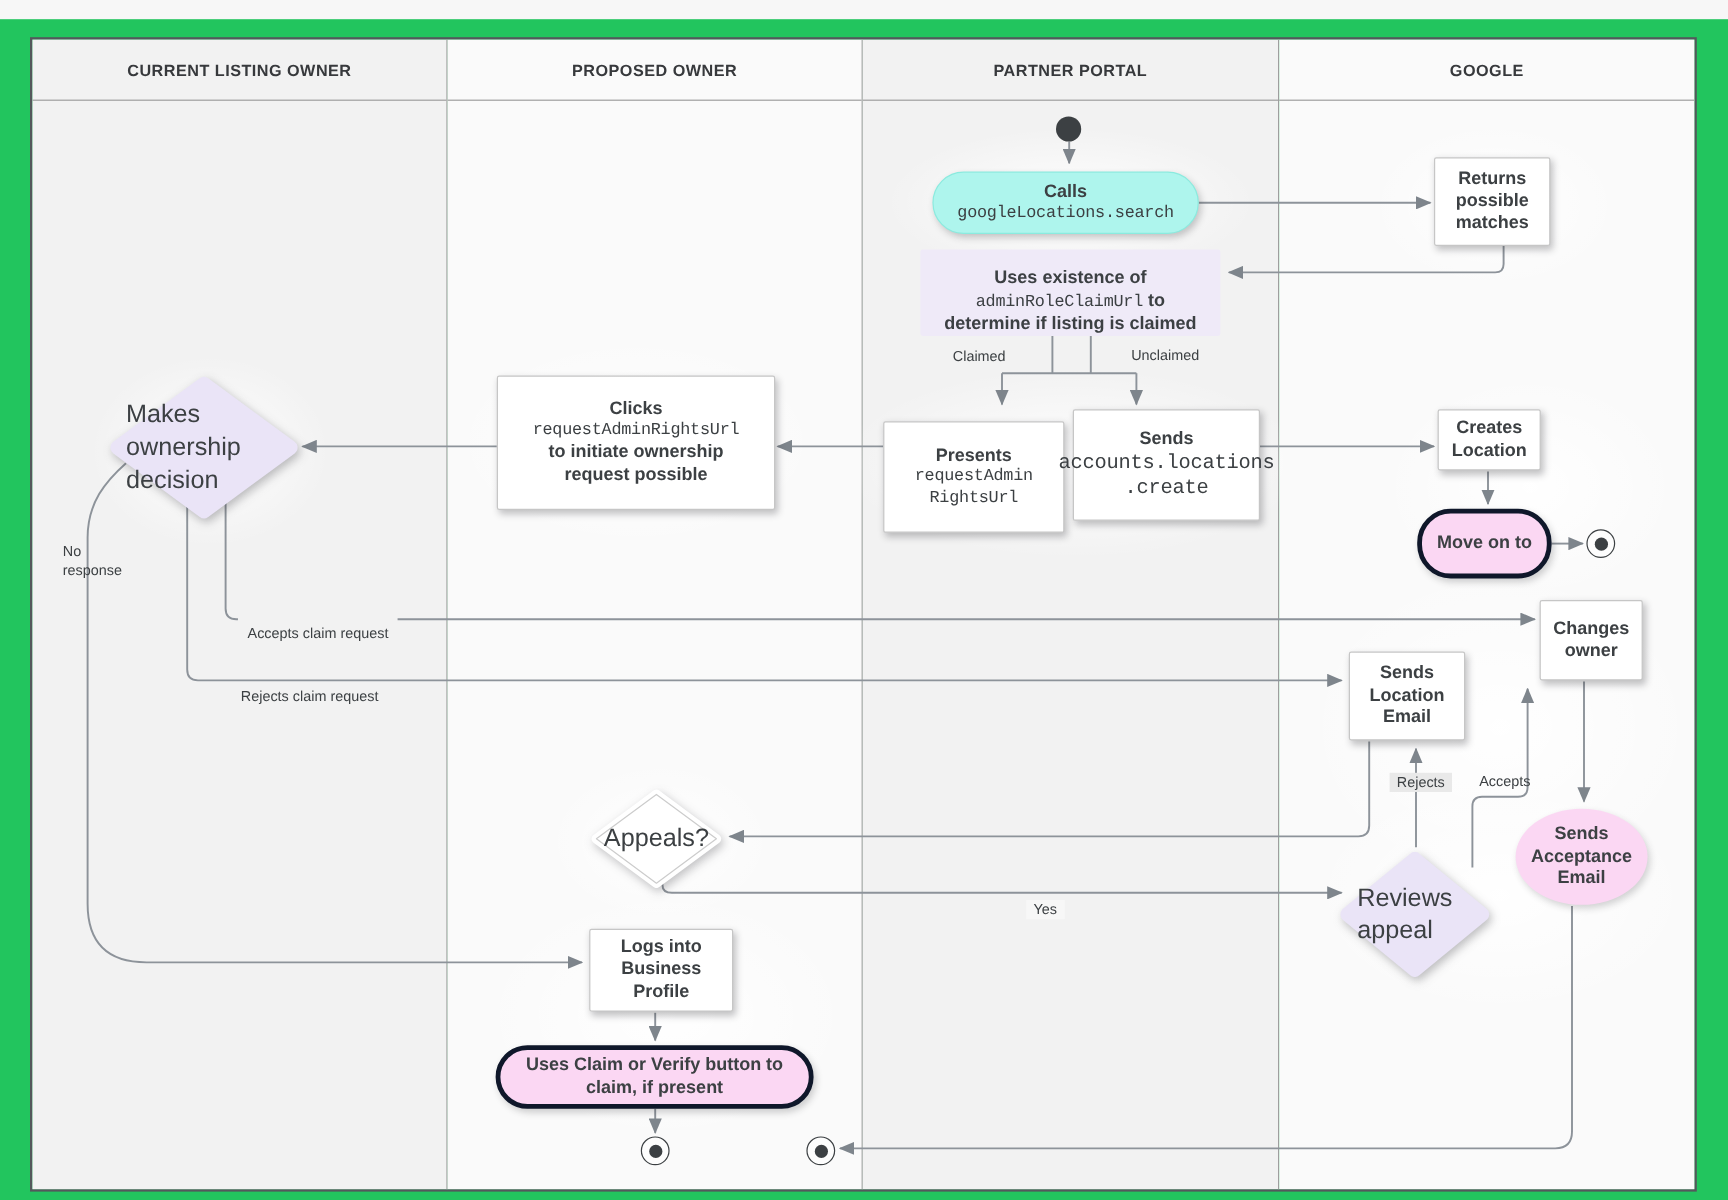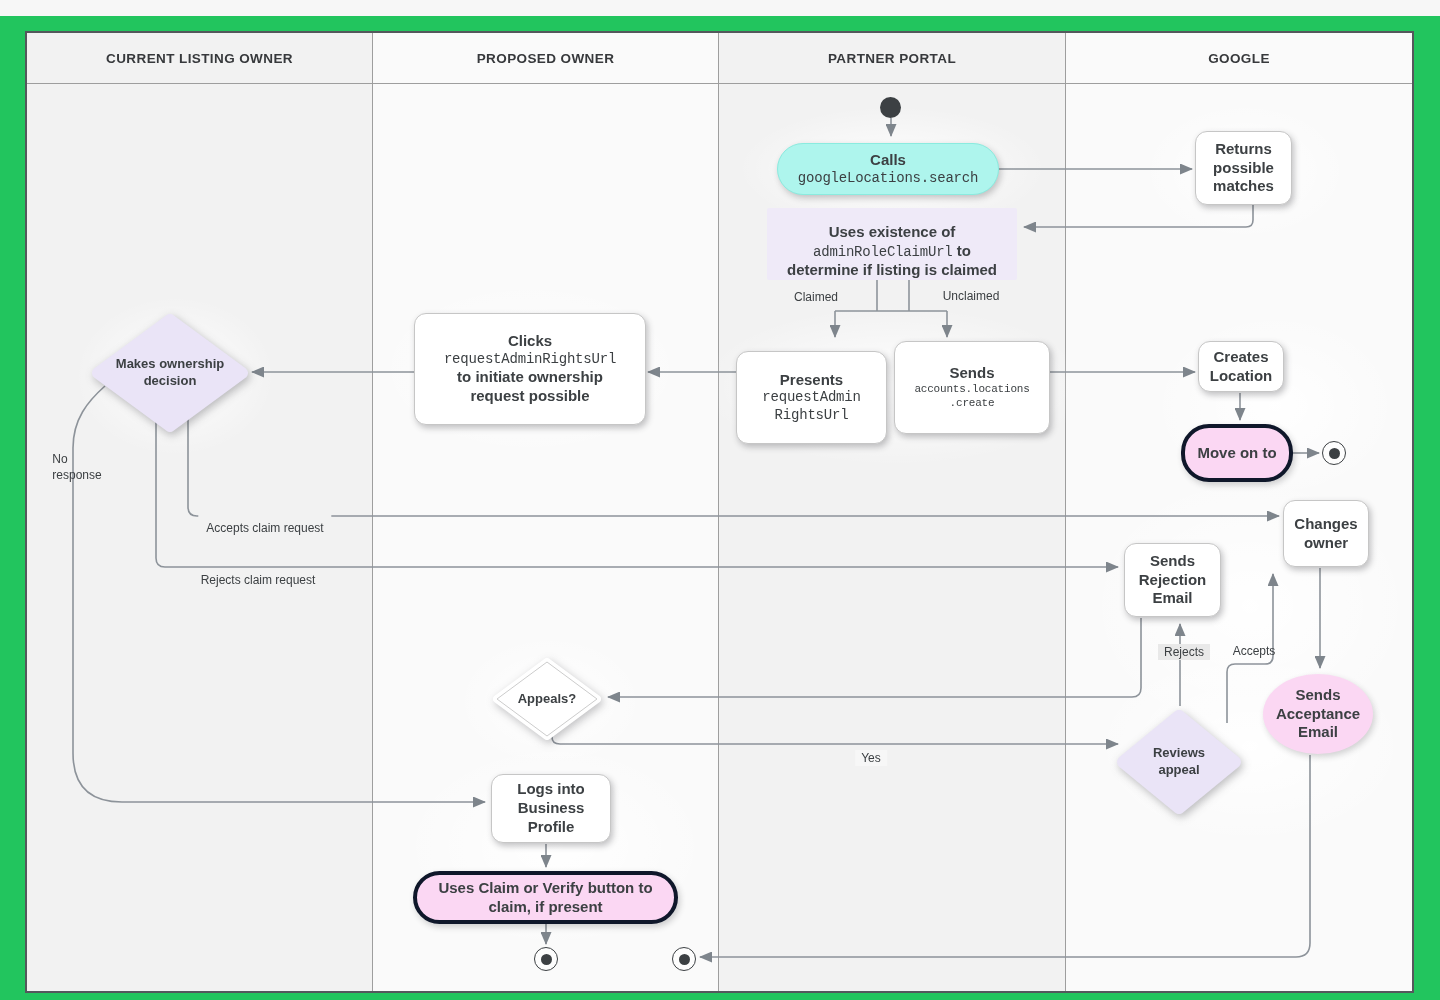--- a/index.html
+++ b/index.html
@@ -18,35 +18,35 @@
   
   .glow{position:absolute;pointer-events:none;
     background:radial-gradient(ellipse closest-side,rgba(255,255,255,.95),rgba(255,255,255,0));}
   
   #wires{position:absolute;left:0;top:0;width:1440px;height:1000px;}
   #wires path{fill:none;stroke:#8d939a;stroke-width:1.6px;}
   
   .node{position:absolute;box-sizing:border-box;display:flex;flex-direction:column;
     align-items:center;justify-content:center;text-align:center;font-weight:bold;
     font-size:15px;line-height:1.25;}
-  .white-box{background:#fff;border:1px solid #c6c6c6;border-radius:12px;
+  .white-box{background:#fff;border:1px solid #c6c6c6;border-radius:2px;
     box-shadow:2px 3px 6px rgba(40,40,45,.28);}
   .teal-pill{background:#aef5ed;border:1px solid #8aebdf;border-radius:26px;
     box-shadow:2px 3px 6px rgba(40,40,45,.25);}
   .pink-pill{background:#fbd7f3;border:4px solid #0f172a;border-radius:28px;
     box-shadow:2px 3px 6px rgba(40,40,45,.22);}
   .pink-ellipse{background:#fbd7f3;border-radius:50%;box-shadow:2px 3px 6px rgba(40,40,45,.2);}
   .purple-note{background:#efeaf8;border-radius:2px;justify-content:flex-end;}
   .mono{font-family:"Liberation Mono","DejaVu Sans Mono",monospace;font-weight:normal;
     font-size:14px;letter-spacing:-.2px;}
-  .mono-sm{font-size:11px;text-align:right;}
+  .mono-sm{font-size:17px;text-align:right;}
   .diamond-wrap{position:absolute;}
   .diamond-wrap svg{position:absolute;left:0;top:0;overflow:visible;}
   .diamond-label{position:absolute;inset:0;display:flex;align-items:center;justify-content:center;
-    text-align:center;font-weight:bold;font-size:13px;line-height:1.3;}
+    font-weight:normal;font-size:21px;line-height:1.3;}
   
   .start-dot{position:absolute;width:21px;height:21px;border-radius:50%;background:#3c4043;}
   .end-dot{position:absolute;width:24px;height:24px;border-radius:50%;background:#fdfdfd;
     border:1.5px solid #3c4043;box-sizing:border-box;display:flex;align-items:center;justify-content:center;}
   .end-dot::after{content:"";width:11px;height:11px;border-radius:50%;background:#3c4043;}
   
   .edge-label{position:absolute;font-weight:normal;font-size:12px;color:#3c4043;white-space:nowrap;
     transform:translateX(-50%);}
   .chip{padding:1px 6px;}
 </style>
@@ -177,21 +177,21 @@
 
   <div class="node pink-pill" style="left:1181px;top:408px;width:112px;height:58px">
     <div>Move on to</div>
   </div>
 
   <div class="node white-box" style="left:1283px;top:484px;width:86px;height:67px">
     <div>Changes owner</div>
   </div>
 
   <div class="node white-box" style="left:1124px;top:527px;width:97px;height:74px">
-    <div>Sends Rejection Email</div>
+    <div>Sends Location Email</div>
   </div>
 
   <div class="node pink-ellipse" style="left:1263px;top:658px;width:110px;height:80px">
     <div>Sends Acceptance Email</div>
   </div>
 
   <div class="diamond-wrap" style="left:1115px;top:692px;width:128px;height:108px">
     <svg width="128" height="108">
       <polygon points="64,8 120,54 64,100 8,54" fill="#eae4f7" stroke="#eae4f7" stroke-width="12" stroke-linejoin="round" style="filter:drop-shadow(2px 3px 4px rgba(40,40,45,.3))"></polygon>
     </svg>

